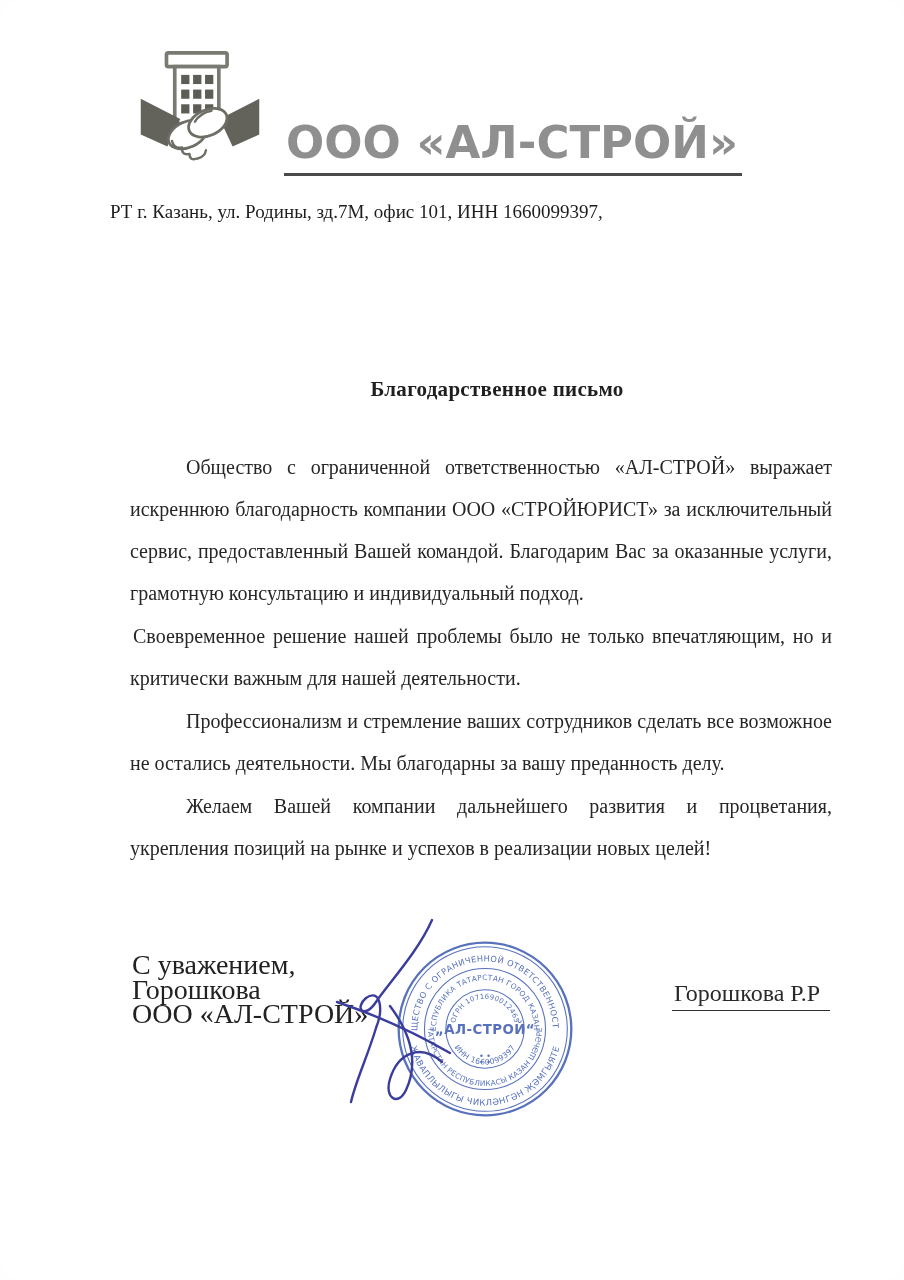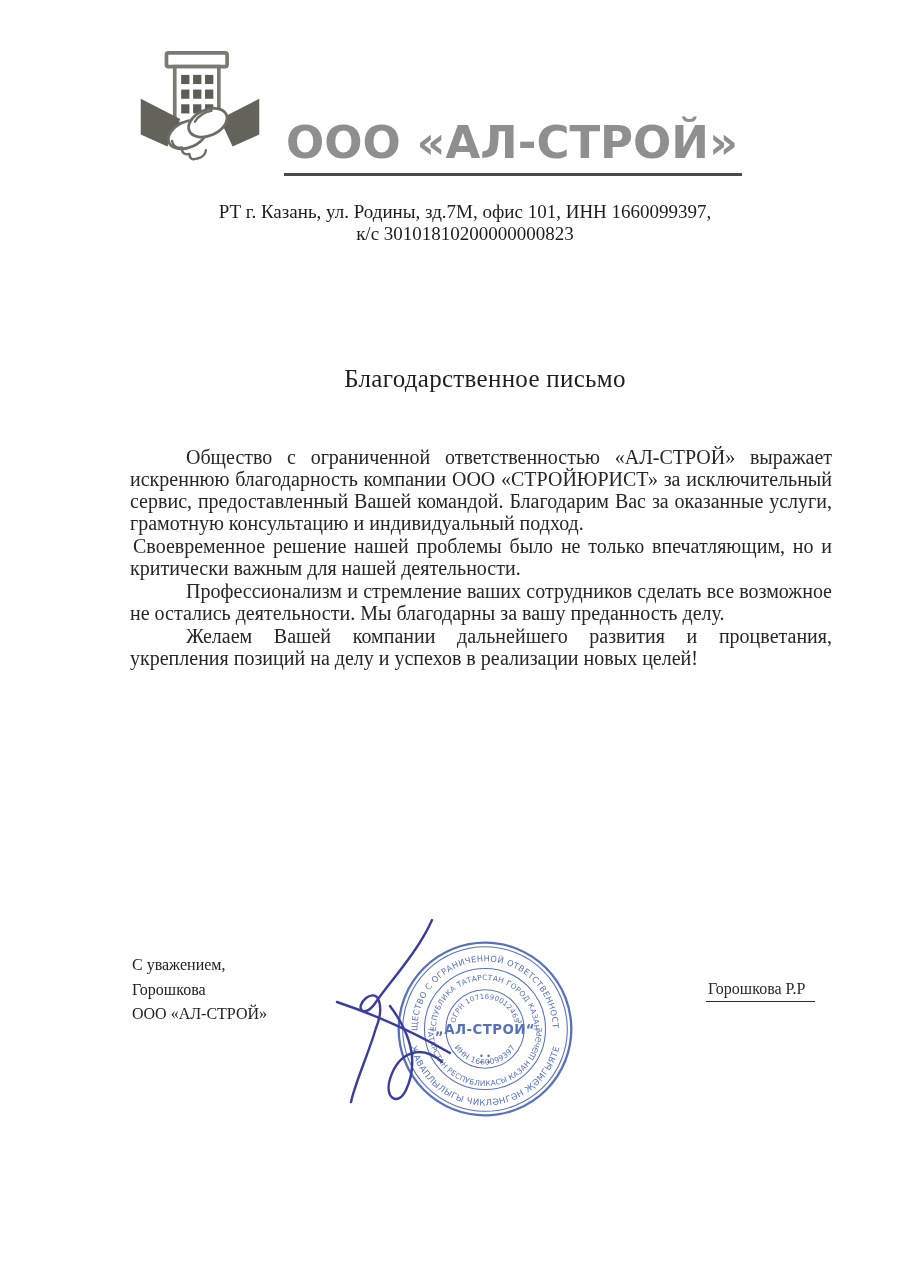--- a/index.html
+++ b/index.html
@@ -11,47 +11,47 @@
 
   
   .logo{position:absolute;left:138px;top:38px;width:124px;height:150px;}
   .company-name{
     position:absolute;left:284px;top:118px;
     font-family:"DejaVu Sans", sans-serif;font-weight:700;
     font-size:45px;line-height:1.1;color:#8f8f8f;letter-spacing:0px;
     border-bottom:3px solid #4a4a4a;padding:0 4px 5px 2px;
   }
   .address{
-    position:absolute;left:110px;top:201px;width:710px;text-align:center;
+    position:absolute;left:110px;top:201px;width:710px;text-align:left;
     font-size:19px;line-height:22px;color:#1d1d1d;
   }
 
   
   .title{
-    position:absolute;left:130px;top:361px;width:702px;margin:4px;
-    text-align:center;font-size:25px;font-weight:400;color:#1f1f1f;
+    position:absolute;left:130px;top:361px;width:702px;margin:16px;
+    text-align:center;font-size:21px;font-weight:700;color:#1f1f1f;
     letter-spacing:0.3px;
   }
   .body-text{
     position:absolute;left:130px;top:446px;width:702px;
-    font-size:20px;line-height:22px;text-align:justify;color:#262626;
+    font-size:20px;line-height:42px;text-align:justify;color:#262626;
   }
   .body-text p{margin:0;}
   .body-text p + p{margin-top:1px;}
   .ind{text-indent:56px;}
   .ind-xs{text-indent:3px;}
 
   
   .closing{
     position:absolute;left:132px;top:953px;
-    font-size:16px;line-height:24.5px;color:#222;
+    font-size:28px;line-height:24.5px;color:#222;
   }
   .signer-name{
-    position:absolute;left:706px;top:980px;
-    font-size:16px;color:#2a2a2a;
+    position:absolute;left:672px;top:980px;
+    font-size:24px;color:#2a2a2a;
     border-bottom:1.5px solid #2e2e2e;padding:0 10px 3px 2px;
   }
   .stamp{position:absolute;left:396px;top:940px;width:178px;height:178px;z-index:1;opacity:0.92;}
   .signature-svg{position:absolute;left:330px;top:910px;width:148px;height:212px;z-index:2;}
 </style>
 </head>
 <body>
 
 <div class="page">
 
@@ -80,30 +80,29 @@
       <ellipse cx="76" cy="88" rx="22" ry="14" transform="rotate(-24 76 88)"></ellipse>
       <path d="M37,108 q2,9 11,7 q-1,9 8,7 q0,8 9,5 q8,-2 9,-9" fill="none" stroke-width="2.6"></path>
       <path d="M80,75 q-12,2 -18,12" fill="none" stroke-width="2.6"></path>
     </g>
   </svg>
 
   <div class="company-name">ООО «АЛ-СТРОЙ»</div>
 
   <div class="address">
     <div>РТ г. Казань, ул. Родины, зд.7М, офис 101, ИНН 1660099397,</div>
-    <div>к/с 30101810200000000823</div>
   </div>
 
   <h1 class="title">Благодарственное письмо</h1>
 
   <main class="body-text">
     <p class="ind">Общество с ограниченной ответственностью «АЛ-СТРОЙ» выражает искреннюю благодарность компании ООО «СТРОЙЮРИСТ» за исключительный сервис, предоставленный Вашей командой. Благодарим Вас за оказанные услуги, грамотную консультацию и индивидуальный подход.</p>
     <p class="ind-xs">Своевременное решение нашей проблемы было не только впечатляющим, но и критически важным для нашей деятельности.</p>
     <p class="ind">Профессионализм и стремление ваших сотрудников сделать все возможное не остались деятельности. Мы благодарны за вашу преданность делу.</p>
-    <p class="ind">Желаем Вашей компании дальнейшего развития и процветания, укрепления позиций на делу и успехов в реализации новых целей!</p>
+    <p class="ind">Желаем Вашей компании дальнейшего развития и процветания, укрепления позиций на рынке и успехов в реализации новых целей!</p>
   </main>
 
   <div class="closing">
     <div>С уважением,</div>
     <div>Горошкова</div>
     <div>ООО «АЛ-СТРОЙ»</div>
   </div>
 
   <div class="signer-name">Горошкова Р.Р</div>
 

